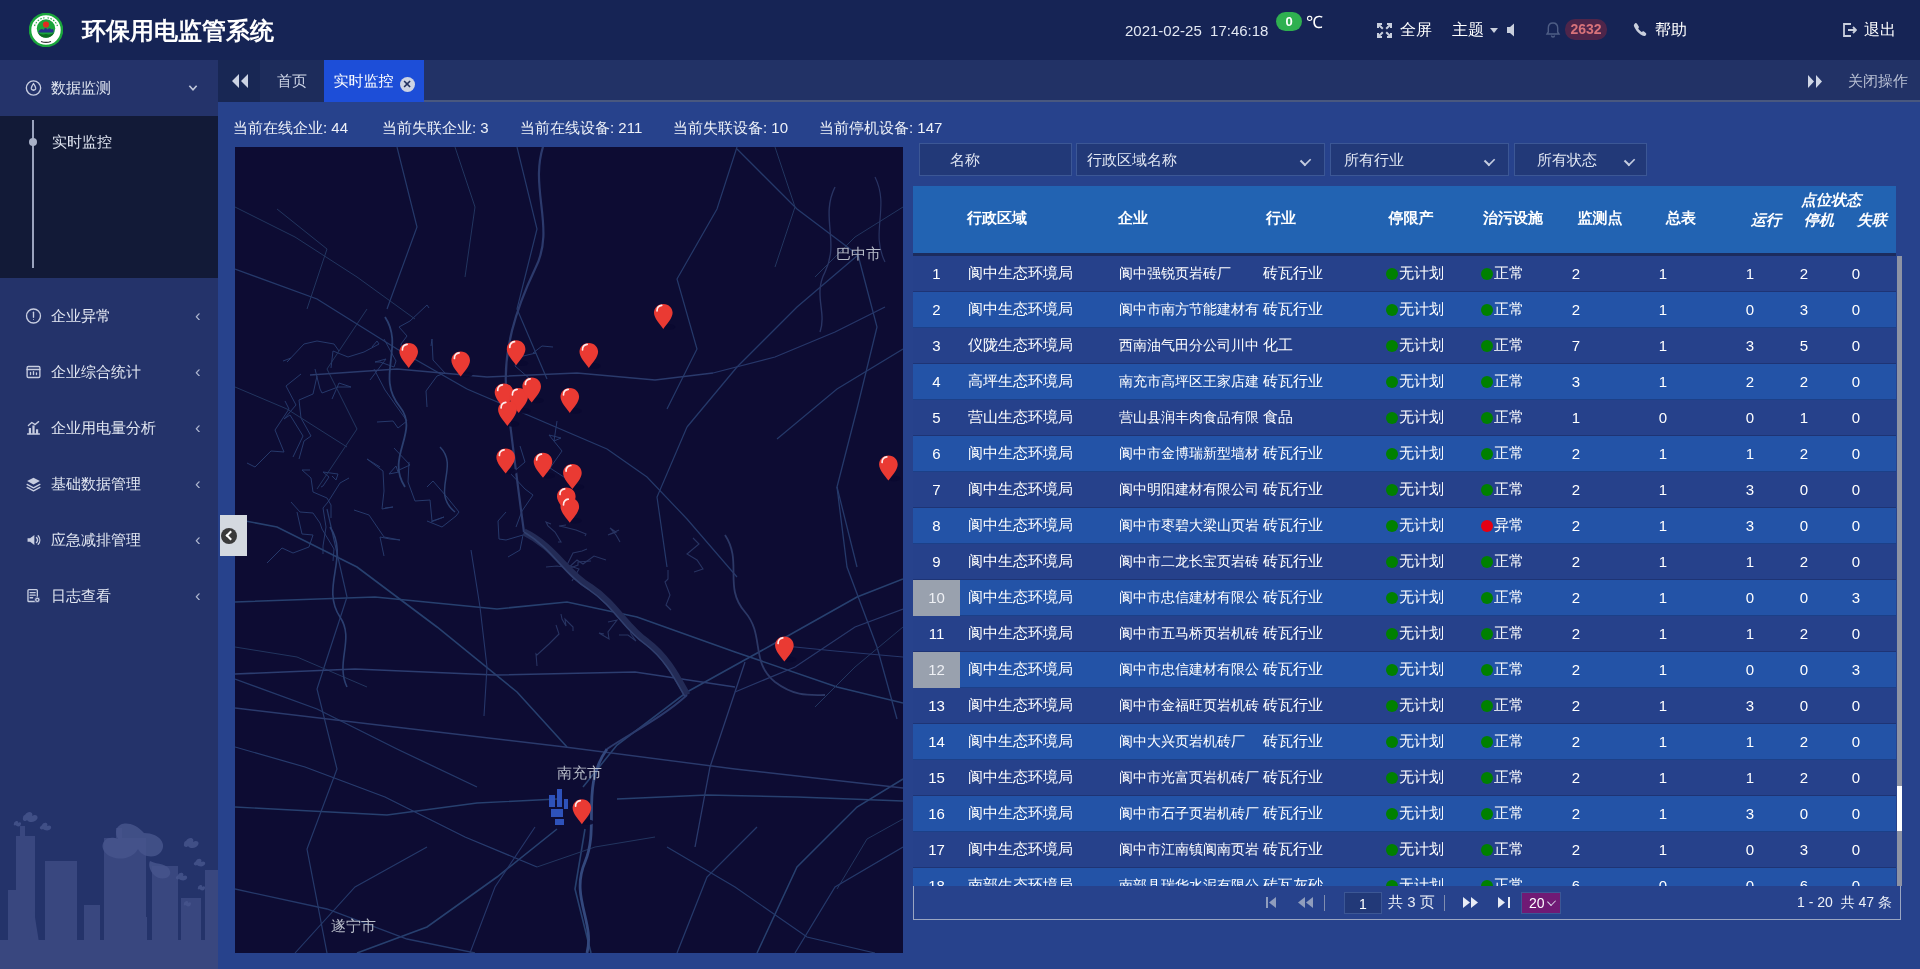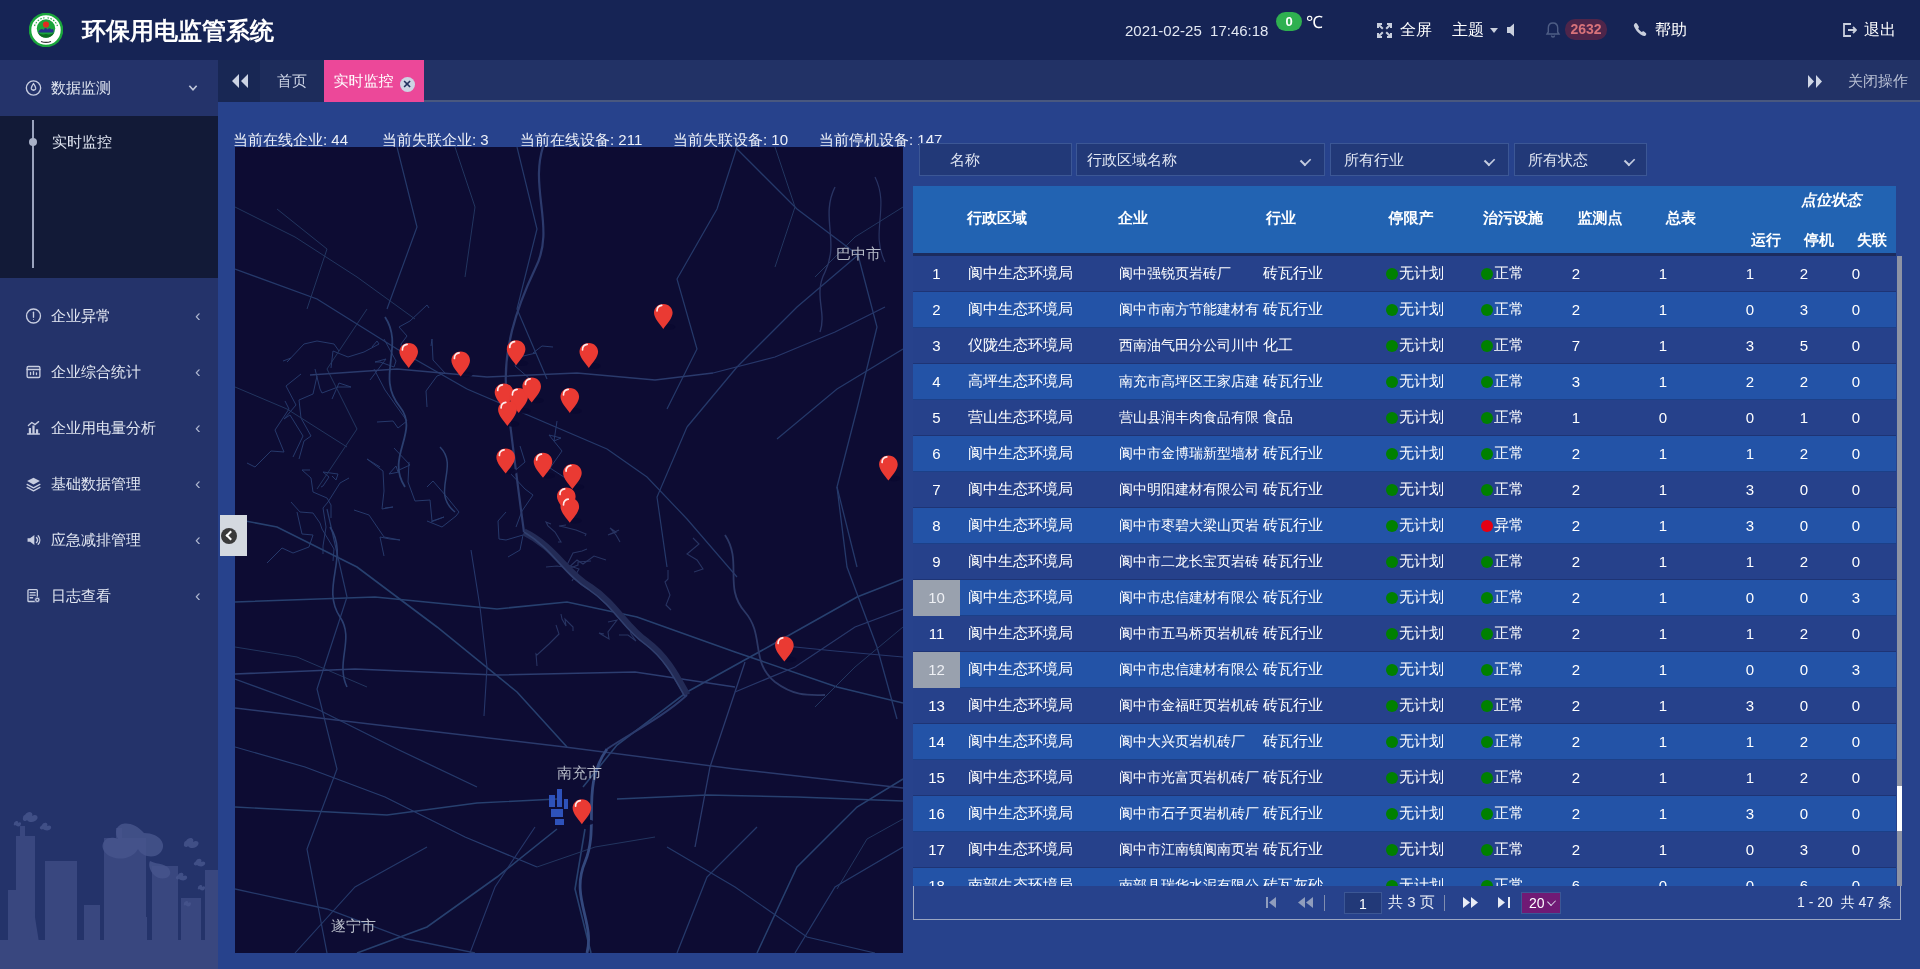--- a/index.html
+++ b/index.html
@@ -29,37 +29,37 @@
 .si { position:absolute; left:0; width:218px; height:54px; }
 .si .sdot { position:absolute; left:28.5px; top:50%; margin-top:-4px; width:8px; height:8px; border-radius:50%; background:#a9b2c8; }
 .si .st { position:absolute; left:52px; top:50%; transform:translateY(-50%); font-size:15px; color:#dfe4f0; white-space:nowrap; }
 .menu { position:absolute; left:0; top:228px; width:218px; }
 .skyline { position:absolute; left:0; bottom:0; }
 .tabs { position:absolute; left:218px; top:60px; width:1702px; height:42px; background:#223266; border-bottom:2px solid #49587f; z-index:4; }
 .tabs .coll { position:absolute; left:0; top:0; width:42px; height:42px; background:#182754; }
 .tabs .coll svg { margin:13px auto 0; }
 .tab { position:absolute; top:0; height:42px; line-height:42px; font-size:15px; color:#cdd4e6; text-align:center; }
 .tab.home { left:42px; width:64px; background:#1d2c5b; }
-.tab.act { left:106px; width:100px; background:#ec4899; color:#fff; }
+.tab.act { left:106px; width:100px; background:#1d4ed8; color:#fff; }
 .tclose { display:inline-block; width:15px; height:15px; border-radius:50%; background:#cdd4e4; color:#22315f; font-size:11px; line-height:15px; font-weight:bold; margin-left:6px; vertical-align:-2px; text-align:center; }
 .tabs .rt { position:absolute; right:12px; top:0; height:42px; line-height:42px; color:#b9c0d4; font-size:15px; }
 .stats { position:absolute; left:218px; top:100px; width:1702px; height:40px; color:#eef1f8; font-size:15px; z-index:3; }
-.stats span { position:absolute; top:19px; white-space:nowrap;margin-top:12px; }
+.stats span { position:absolute; top:19px; white-space:nowrap; }
 .map { position:absolute; left:235px; top:147px; width:668px; height:806px; background:#0d0c33; z-index:3; }
 .collbtn { position:absolute; left:220px; top:515px; width:27px; height:41px; background:#d4d9e0; z-index:6; }
 .collbtn .cc { position:absolute; left:1px; top:12.5px; width:16px; height:16px; border-radius:50%; background:#3a3a3a; color:#fff; }
 .collbtn .cc:after { content:""; position:absolute; left:6px; top:4px; width:5px; height:5px; border-left:2px solid #fff; border-bottom:2px solid #fff; transform:rotate(45deg); }
 .panel { position:absolute; left:913px; top:143px; width:988px; z-index:3; }
 .fbox { position:absolute; top:0; height:33px; background:#223978; border:1px solid #3c5795; color:#dfe5f2; font-size:15px; line-height:31px; white-space:nowrap; }
 .fchev { position:absolute; top:12px; width:9px; height:9px; border-left:2px solid #c5cde0; border-bottom:2px solid #c5cde0; transform:rotate(-45deg) scale(1,.8); }
 .thead { position:absolute; left:0; top:43px; width:983px; height:67px; background:#2263b2; font-weight:bold; font-size:15px; color:#fff; }
 .thead span { position:absolute; transform:translateX(-50%); white-space:nowrap; }
 .th1 { top:23px;text-align:right; }
 .tgrp { top:5px; font-style:italic; }
-.th2 { top:45px; }
+.th2 { top:25px;font-style:italic; }
 .hgap { position:absolute; left:0; top:110px; width:983px; height:3px; background:#1c2c5e; }
 .tbody { position:absolute; left:0; top:113px; width:983px; height:630px; overflow:hidden; }
 .tr { position:relative; width:983px; height:36px; display:flex; align-items:center; font-size:15px; color:#fff; border-bottom:1px solid rgba(16,26,72,0.32); }
 .tr.odd { background:#26418b; }
 .tr.even { background:#2353a7; }
 .tr.last { background:#2353a7; }
 .tr > div { flex:none; white-space:nowrap; overflow:hidden; }
 .c0 { width:47px; text-align:center; height:36px; line-height:36px; }
 .c0.sel { background:#99a1ae; color:#eef0f4; }
 .c1 { width:157px; padding-left:8px; }
@@ -431,21 +431,21 @@
 </svg>
   </div>
 <div class="collbtn">
     <span class="cc"></span>
   </div>
 
 <div class="panel">
   <div class="fbox" style="left:6px;width:153px;padding-left:30px">名称</div>
   <div class="fbox" style="left:163px;width:249px;padding-left:10px">行政区域名称<i class="fchev" style="right:14px"></i></div>
   <div class="fbox" style="left:417px;width:179px;padding-left:13px">所有行业<i class="fchev" style="right:14px"></i></div>
-  <div class="fbox" style="left:601px;width:133px;padding-left:13px">所有状态<i class="fchev" style="right:12px"></i></div>
+  <div class="fbox" style="left:601px;width:133px;padding-left:22px">所有状态<i class="fchev" style="right:12px"></i></div>
 
   <div class="thead">
     <span class="th1" style="left:84px">行政区域</span>
     <span class="th1" style="left:220px">企业</span>
     <span class="th1" style="left:368px">行业</span>
     <span class="th1" style="left:498px">停限产</span>
     <span class="th1" style="left:600px">治污设施</span>
     <span class="th1" style="left:687px">监测点</span>
     <span class="th1" style="left:768px">总表</span>
     <span class="tgrp" style="left:918px">点位状态</span>

